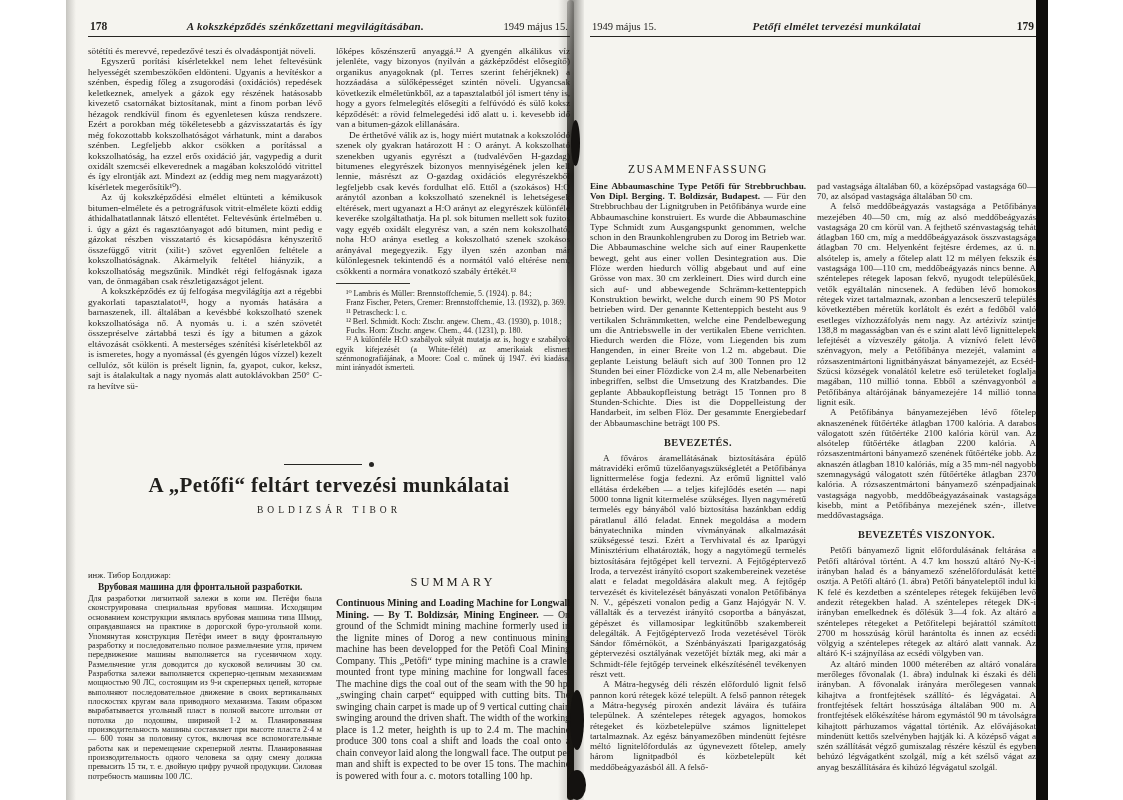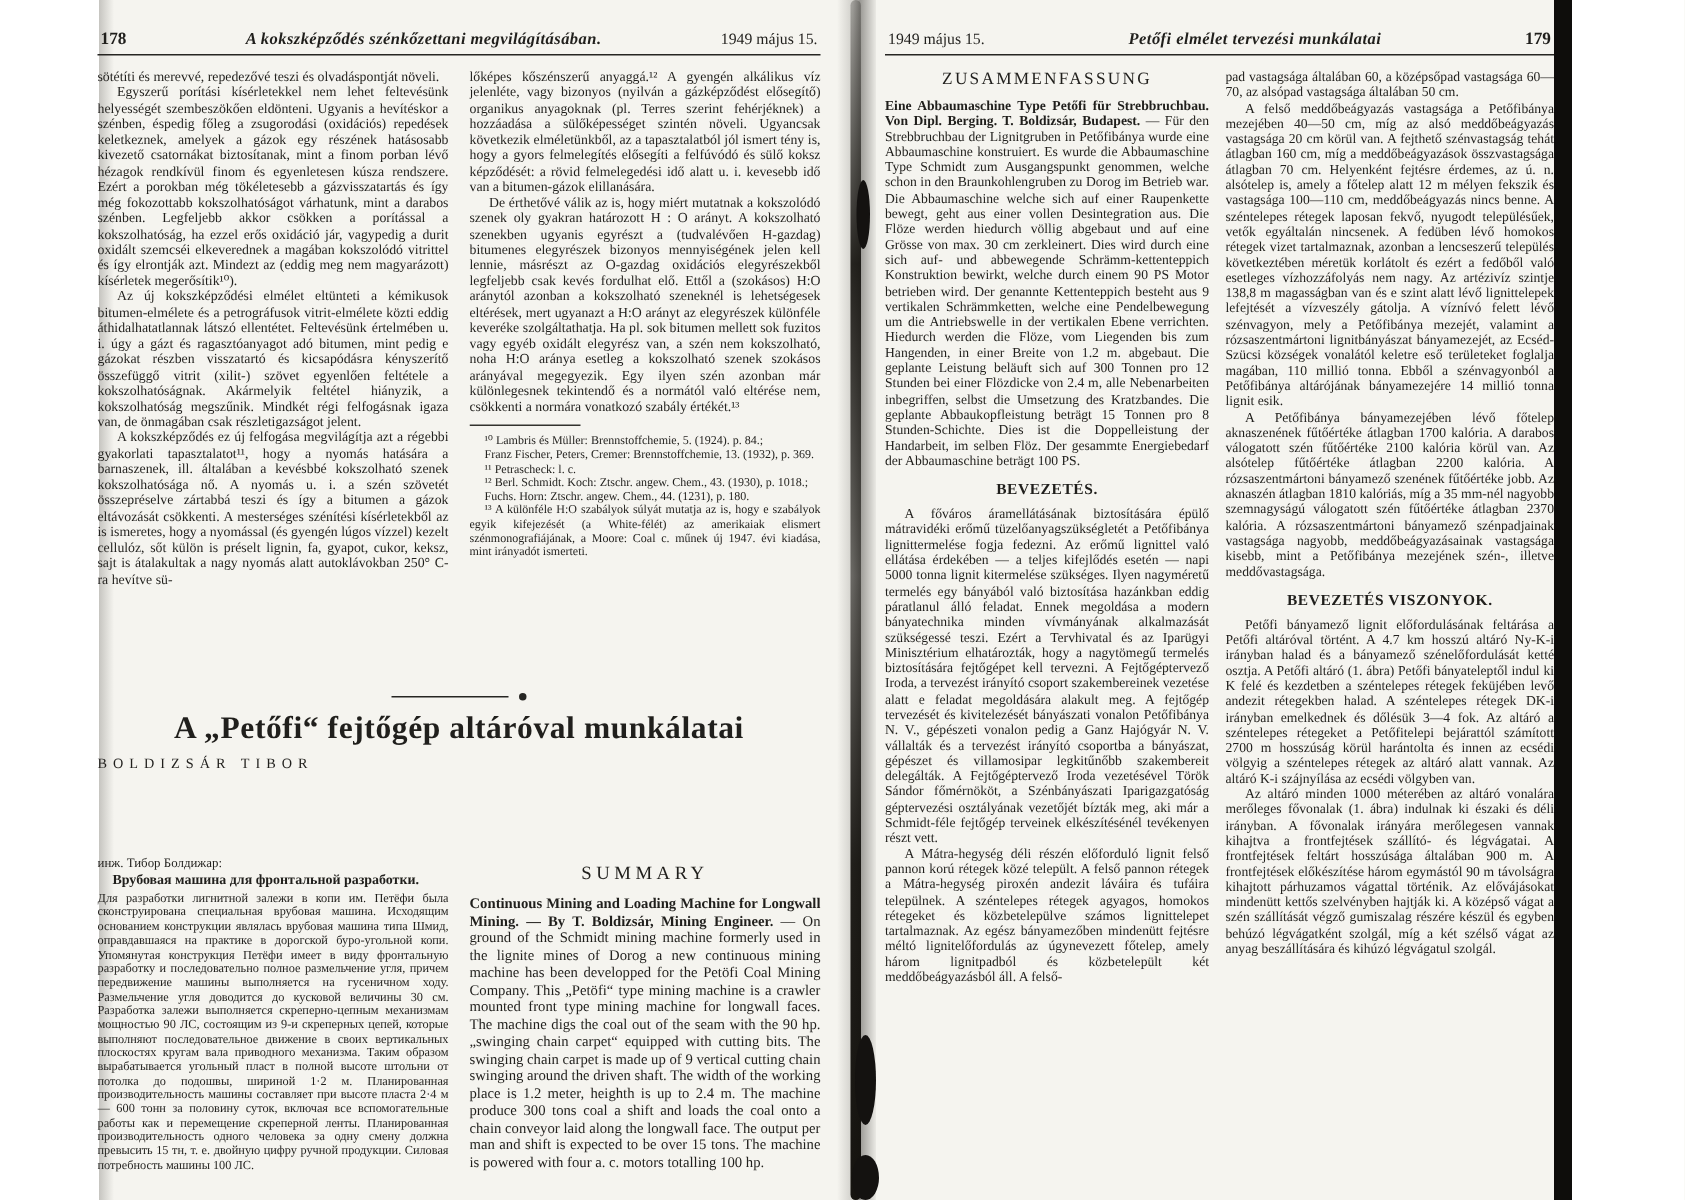--- a/index.html
+++ b/index.html
@@ -15,52 +15,52 @@
     background:linear-gradient(90deg,rgba(30,28,24,.22),rgba(30,28,24,0));}
   .gutter{position:absolute;left:558px;top:0;width:26px;height:800px;
     background:linear-gradient(90deg,rgba(40,38,34,0) 0%,rgba(40,38,34,.18) 40%,rgba(40,38,34,.45) 58%,rgba(40,38,34,.05) 100%);}
   .gutter-core{position:absolute;left:567px;top:0;width:7px;height:800px;border-radius:4px;
     background:linear-gradient(180deg,rgba(18,16,12,.25) 0%,rgba(18,16,12,.9) 22%,rgba(18,16,12,.55) 48%,rgba(18,16,12,.92) 72%,rgba(18,16,12,.98) 100%);}
   .blob{position:absolute;background:#141210;border-radius:50%;}
   .edge-band{position:absolute;left:1036px;top:0;width:12px;height:800px;background:#0e0d0b;
     box-shadow:2px 0 0 rgba(14,13,11,.25) inset;}
 
   .page{position:absolute;top:20px;height:772px;}
-  .page-left{left:65px;width:482px;}
+  .page-left{left:88px;width:482px;}
   .page-right{left:590px;width:446px;}
 
   .pg-header{display:flex;justify-content:space-between;align-items:baseline;
     border-bottom:1.6px solid #262522;padding:0 2px 4px 2px;}
   .pg-num{font-size:11.5px;font-weight:bold;}
   .pg-run{font-size:11px;font-style:italic;font-weight:bold;letter-spacing:.3px;}
   .pg-date{font-size:10.5px;}
 
   .cols{display:flex;margin-top:9px;}
   .page-left .col{width:234px;}
   .page-left .col + .col{margin-left:14px;}
   .page-right .col1{width:216px;}
   .page-right .col2{width:219px;margin-left:11px;}
   .col{text-align:justify;overflow:hidden;}
   .cols-top{height:408px;}
   .cols-abs{height:256px;align-items:flex-end;}
-  .page-right .cols{height:726px;}
+  .page-right .cols{height:726px;align-items:flex-end;}
 
   p.body{font-size:9.2px;line-height:10.45px;margin:0;text-indent:13px;}
   .page-right p.body{font-size:9.1px;line-height:10.3px;}
   p.cont{text-indent:0;}
 
   .fn-rule{width:74px;border-top:1px solid #33322e;margin:7px 0 5px 0;}
   p.fn{font-size:8px;line-height:9.3px;margin:0;text-indent:10px;text-align:justify;}
 
   .divider{display:flex;align-items:center;justify-content:center;margin:8px 0 6px 0;}
   .divider-line{width:78px;height:1.4px;background:#262522;}
   .divider-dot{width:5px;height:5px;border-radius:50%;background:#262522;margin-left:7px;}
 
   .article-title{text-align:center;font-size:21px;font-weight:bold;margin:0 0 7px 0;letter-spacing:.4px;}
-  .article-author{text-align:left;font-size:9.5px;letter-spacing:4px;margin:0 0 10px 0;}
+  .article-author{text-align:center;font-size:9.5px;letter-spacing:4px;margin:0 0 10px 0;}
 
   .ru-byline{font-size:8.6px;margin:0 0 2px 0;text-indent:0;}
   .ru-heading{font-size:9.3px;font-weight:bold;margin:0 0 2px 0;text-indent:10px;}
   p.ru-body{font-size:8.2px;line-height:9.35px;margin:0;text-align:justify;}
 
   .abs-heading{text-align:center;font-size:12.5px;letter-spacing:3px;font-weight:normal;margin:3px 0 7px 0;}
   .zus-heading{text-align:center;font-size:11.5px;letter-spacing:1.5px;font-weight:normal;margin:1px 0 6px 0;}
   p.sum-body{font-size:9.8px;line-height:11.5px;margin:0;text-align:justify;}
   .lead{font-weight:bold;}
 
@@ -97,21 +97,21 @@
       <p class="fn cont">Fuchs. Horn: Ztschr. angew. Chem., 44. (1231), p. 180.</p>
       <p class="fn">¹³ A különféle H:O szabályok súlyát mutatja az is, hogy e szabályok egyik kifejezését (a White-félét) az amerikaiak elismert szénmonografiájának, a Moore: Coal c. műnek új 1947. évi kiadása, mint irányadót ismerteti.</p>
     </div>
   </div>
 
   <div class="divider">
     <span class="divider-line"></span>
     <span class="divider-dot"></span>
   </div>
 
-  <h1 class="article-title">A „Petőfi“ fejtőgép altáróval munkálatai</h1>
+  <h1 class="article-title">A „Petőfi“ feltárt tervezési munkálatai</h1>
   <div class="article-author">BOLDIZSÁR TIBOR</div>
 
   <div class="cols cols-abs">
     <div class="col" lang="ru">
       <p class="ru-byline">инж. Тибор Болдижар:</p>
       <p class="ru-heading">Врубовая машина для фронтальной разработки.</p>
       <p class="ru-body">Для разработки лигнитной залежи в копи им. Петёфи была сконструирована специальная врубовая машина. Исходящим основанием конструкции являлась врубовая машина типа Шмид, оправдавшаяся на практике в дорогской буро-угольной копи. Упомянутая конструкция Петёфи имеет в виду фронтальную разработку и последовательно полное размельчение угля, причем передвижение машины выполняется на гусеничном ходу. Размельчение угля доводится до кусковой величины 30 см. Разработка залежи выполняется скреперно-цепным механизмам мощностью 90 ЛС, состоящим из 9-и скреперных цепей, которые выполняют последовательное движение в своих вертикальных плоскостях кругам вала приводного механизма. Таким образом вырабатывается угольный пласт в полной высоте штольни от потолка до подошвы, шириной 1·2 м. Планированная производительность машины составляет при высоте пласта 2·4 м — 600 тонн за половину суток, включая все вспомогательные работы как и перемещение скреперной ленты. Планированная производительность одного человека за одну смену должна превысить 15 тн, т. е. двойную цифру ручной продукции. Силовая потребность машины 100 ЛС.</p>
     </div>
     <div class="col" lang="en">
       <h2 class="abs-heading">SUMMARY</h2>

